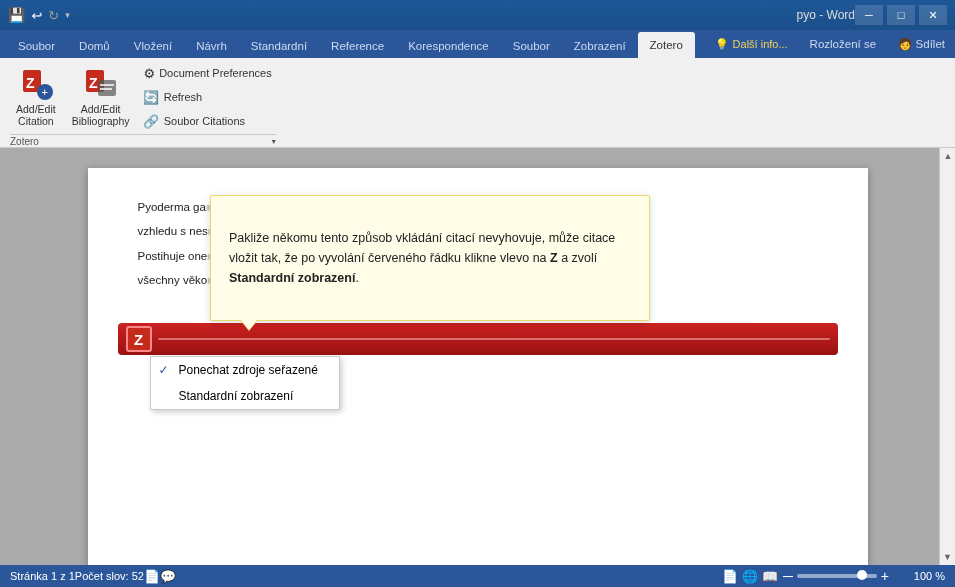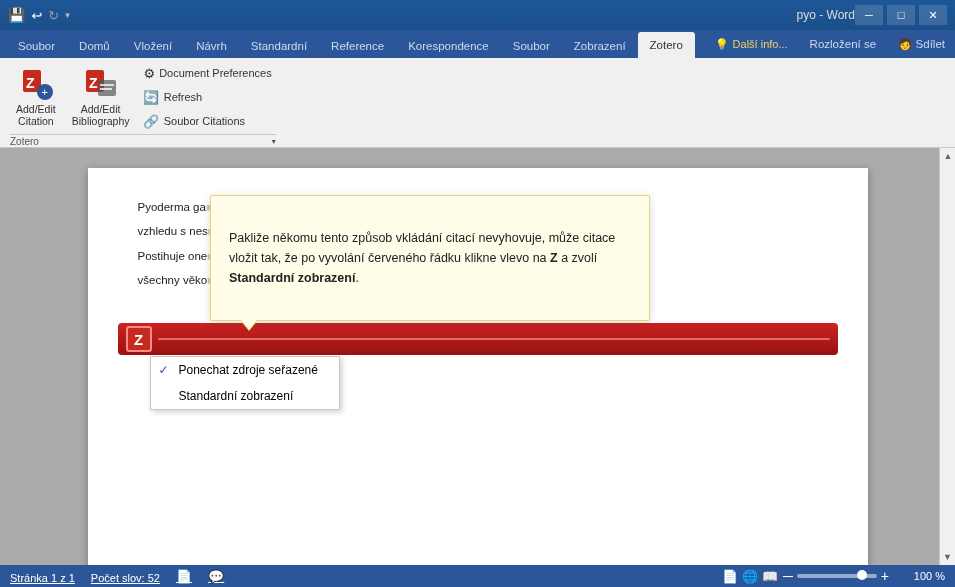--- a/index.html
+++ b/index.html
@@ -120,21 +120,21 @@
     
     .status-bar {
       position: absolute; bottom: 0; left: 0; right: 0;
       height: 22px;
       background: #2b579a;
       display: flex; align-items: center;
       padding: 0 10px;
       color: white; font-size: 11px;
       justify-content: space-between;
     }
-    .status-left { display: flex; gap: 16px; align-items: flex-end; text-decoration: underline; }
+    .status-left { display: flex; align-items: center; }
     .status-right { display: flex; gap: 4px; align-items: center; }
     .zoom-slider { width: 80px; height: 4px; background: rgba(255,255,255,0.5); border-radius: 2px; position: relative; cursor: pointer; }
     .zoom-slider-thumb { position: absolute; left: 75%; top: -4px; width: 10px; height: 10px; background: white; border-radius: 50%; }
 
     
     .doc-area {
       position: absolute;
       top: 148px; left: 0; right: 0; bottom: 22px;
       background: #ababab;
       overflow: hidden;

